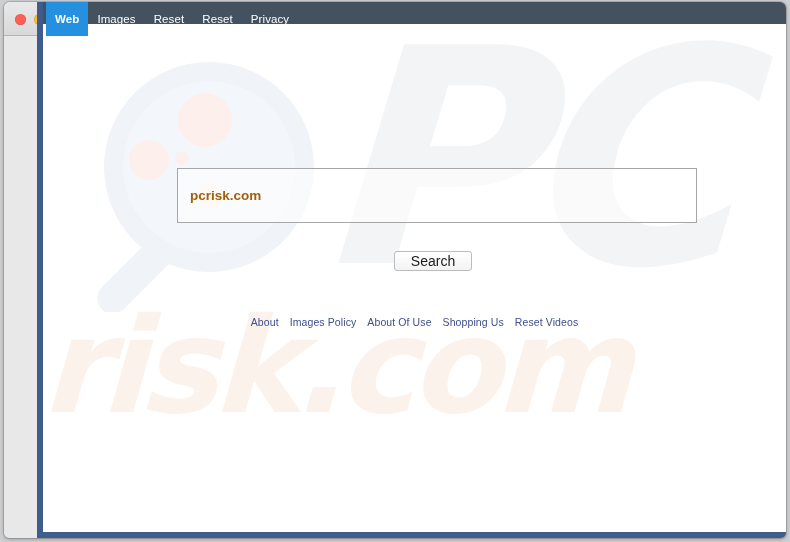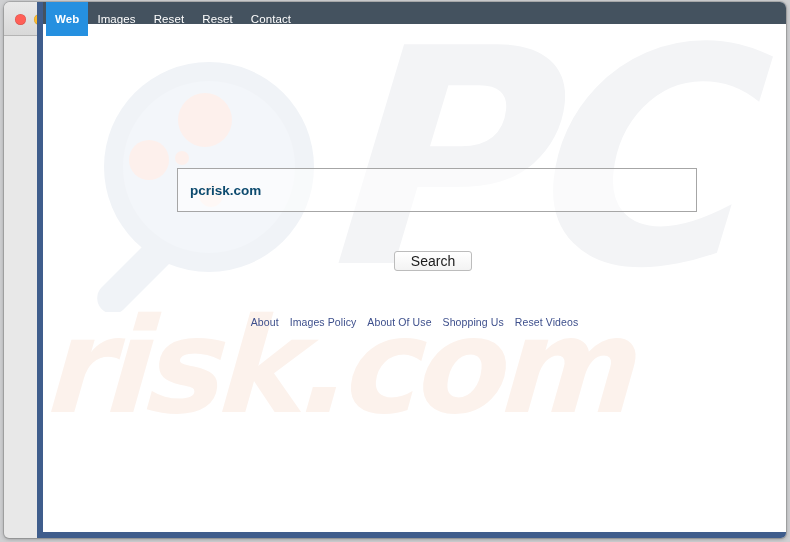--- a/index.html
+++ b/index.html
@@ -252,28 +252,28 @@
   
   #search-form {
     position: relative;
     z-index: 4;
   }
   #search-input {
     position: absolute;
     left: 134px;
     top: 144px;
     width: 520px;
-    height: 44px;
+    height: 55px;
     box-sizing: border-box;
     background: rgba(255,255,255,0.55);
     border: 1px solid #a6a6a6;
     font-family: "Liberation Sans", sans-serif;
     font-size: 13.5px;
     font-weight: bold;
-    color: #0c4a6e;
+    color: #a16207;
     padding: 0 12px;
     outline: none;
   }
   #search-button {
     position: absolute;
     left: 351px;
     top: 227px;
     width: 78px;
     height: 20px;
     box-sizing: border-box;
@@ -374,21 +374,21 @@
         <div class="nav-item">
           <span>Images</span>
         </div>
         <div class="nav-item">
           <span>Reset</span>
         </div>
         <div class="nav-item">
           <span>Reset</span>
         </div>
         <div class="nav-item">
-          <span>Contact</span>
+          <span>Privacy</span>
         </div>
       </nav>
 
       <div id="content">
 
         <svg id="wm-magnifier" viewBox="0 0 300 260">
           <path d="M62 236 L118 180 L140 202 L84 258 A15.6 15.6 0 0 1 62 236 Z" fill="#f0f3f7"></path>
           <circle cx="170" cy="115" r="105" fill="#f0f3f7"></circle>
           <circle cx="170" cy="115" r="86" fill="#f3f6fa"></circle>
           <circle cx="166" cy="68" r="27" fill="#fdf0ec"></circle>

